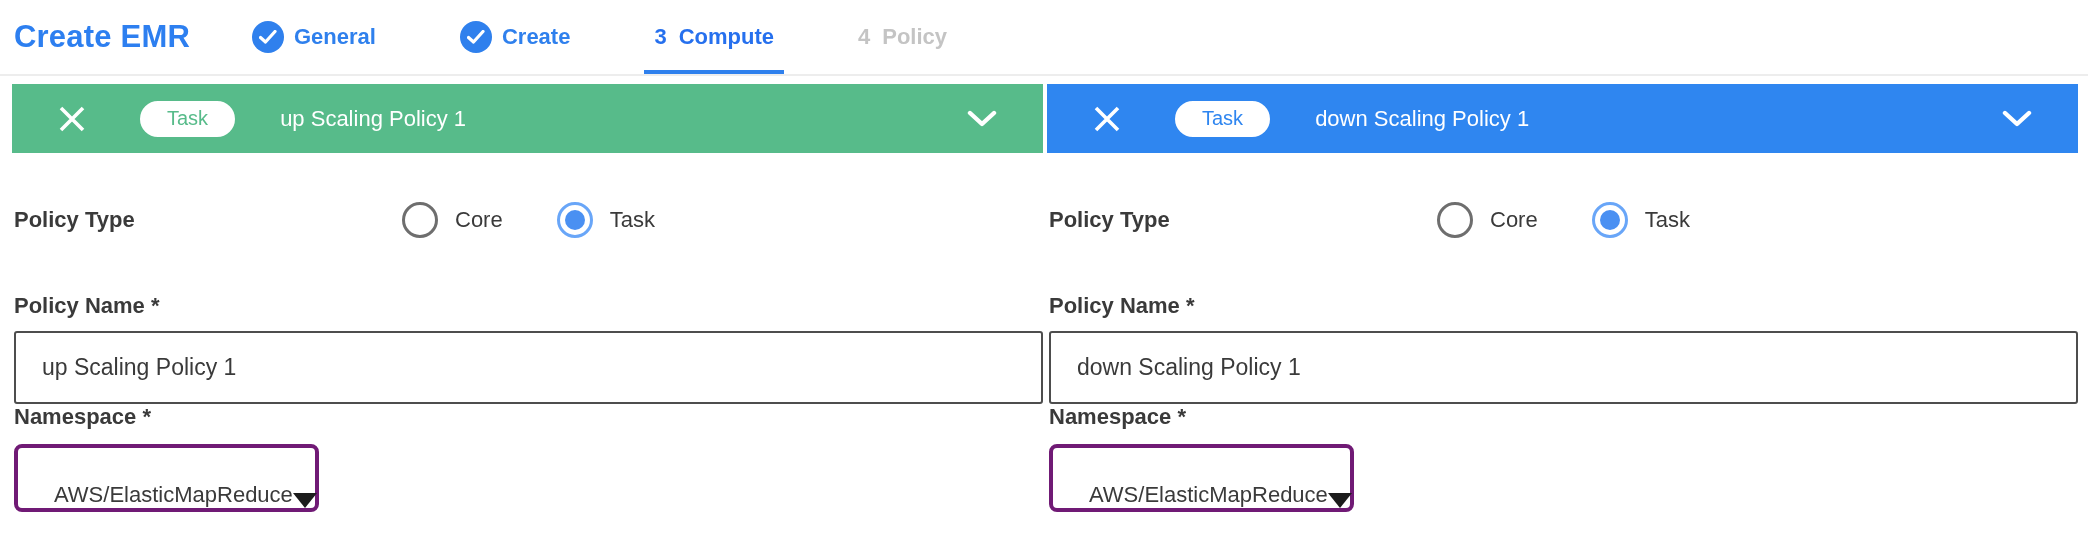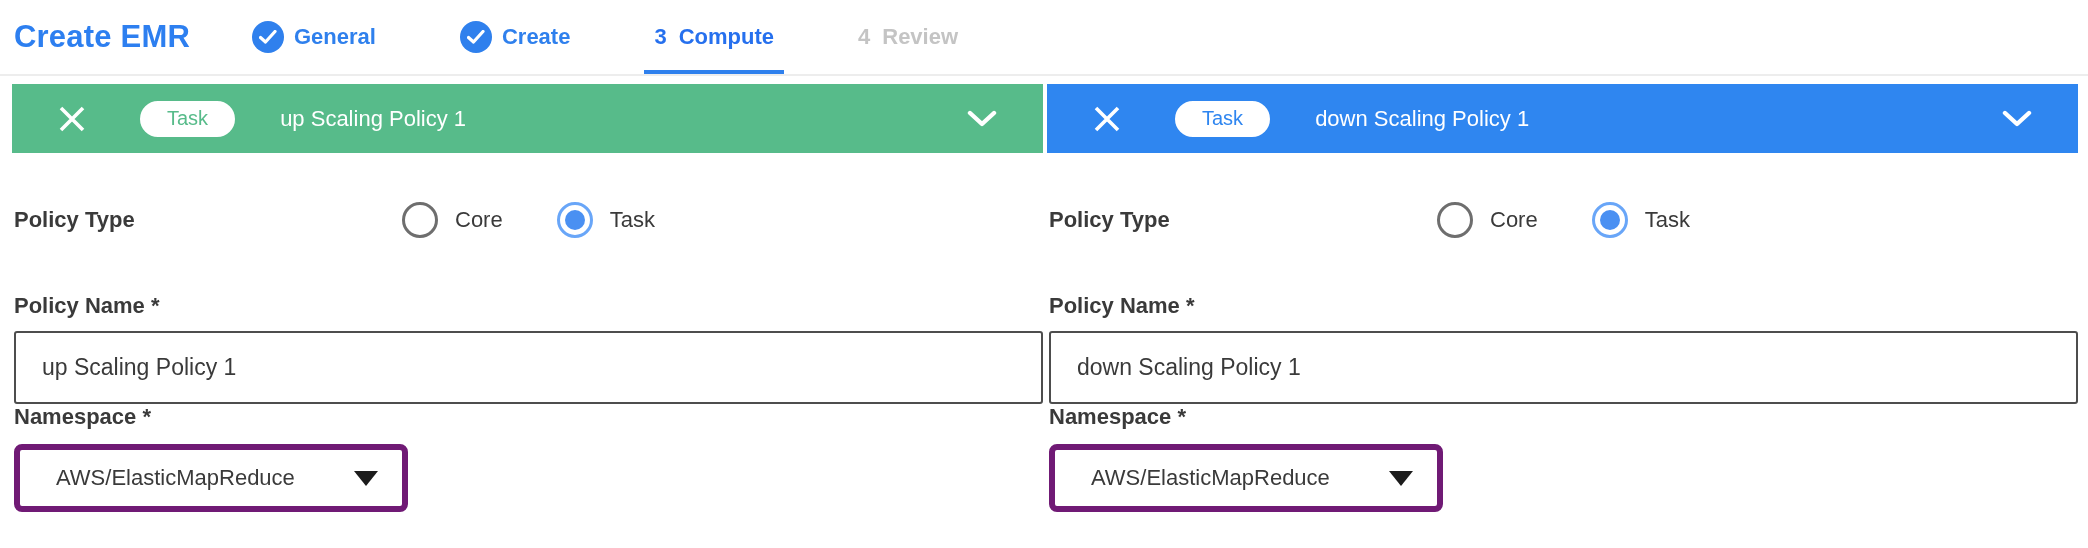--- a/index.html
+++ b/index.html
@@ -55,22 +55,22 @@
   .radio-dot { width:20px; height:20px; border-radius:50%; background:transparent; }
   .radio-opt.checked .radio-dot { background:#4a90f2; }
   .radio-label { margin-left:17px; font-size:22px; }
 
   .lbl-pname { margin-top:56px; }
   .text-input { margin-top:12px; width:100%; height:73px; border:2px solid #4d4d4d;
     border-radius:3px; font-size:23px; color:#3a3a3a; padding:0 26px;
     font-family:"Liberation Sans", sans-serif; background:#fff; outline:none; }
 
   .lbl-ns { }
-  .selectbox { margin-top:14px; width:394px; height:68px; border:6px solid #701a75;
-    border-radius:8px; background:#fff; display:flex; align-items:center;
+  .selectbox { margin-top:14px; width:305px; height:68px; border:4px solid #701a75;
+    border-radius:8px; background:#fff; display:flex; align-items:flex-end;
     padding:0 24px 0 36px; cursor:pointer; }
   .selectbox .sel-text { font-size:22px; color:#3a3a3a; flex:1 1 auto; }
   .caret-down { width:0; height:0; border-left:12px solid transparent;
     border-right:12px solid transparent; border-top:15px solid #1c1c1c; flex:0 0 auto; }
 </style>
 </head>
 <body>
 
 <div class="tabsbar">
   <div class="page-title">Create EMR</div>
@@ -94,21 +94,21 @@
       <span>Create</span>
     </div>
 
     <div class="step active">
       <span class="stepnum">3</span>
       <span>Compute</span>
     </div>
 
     <div class="step todo">
       <span class="stepnum">4</span>
-      <span>Review</span>
+      <span>Policy</span>
     </div>
   </div>
 </div>
 
 <div class="panels">
 
   <div class="panel">
     <div class="accordion-bar green">
       <span class="close-btn">
         <svg width="30" height="30" viewBox="0 0 30 30">

